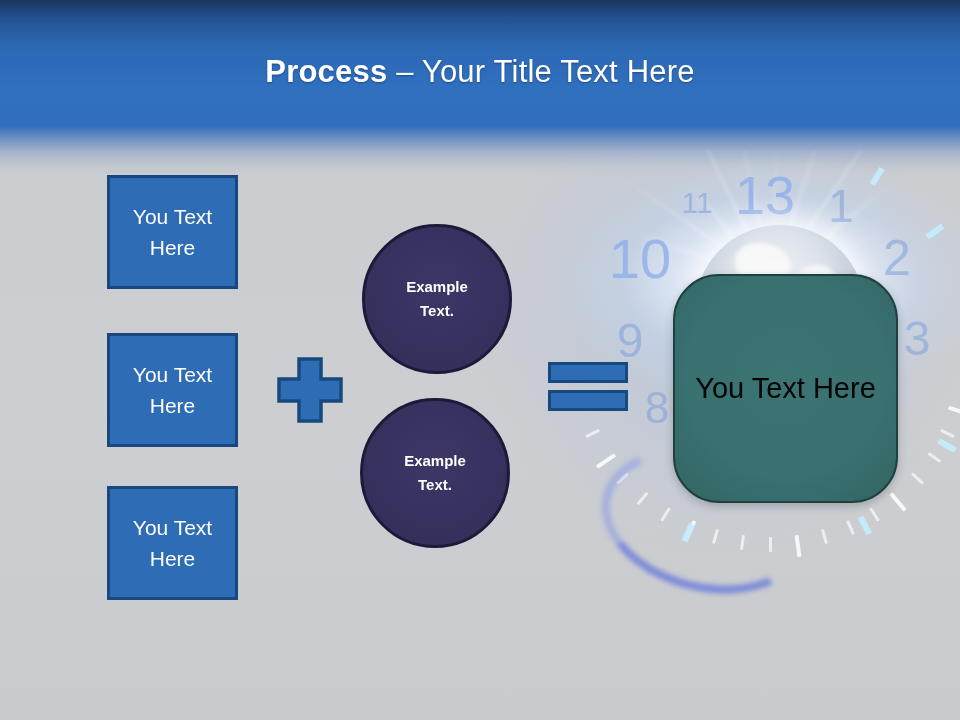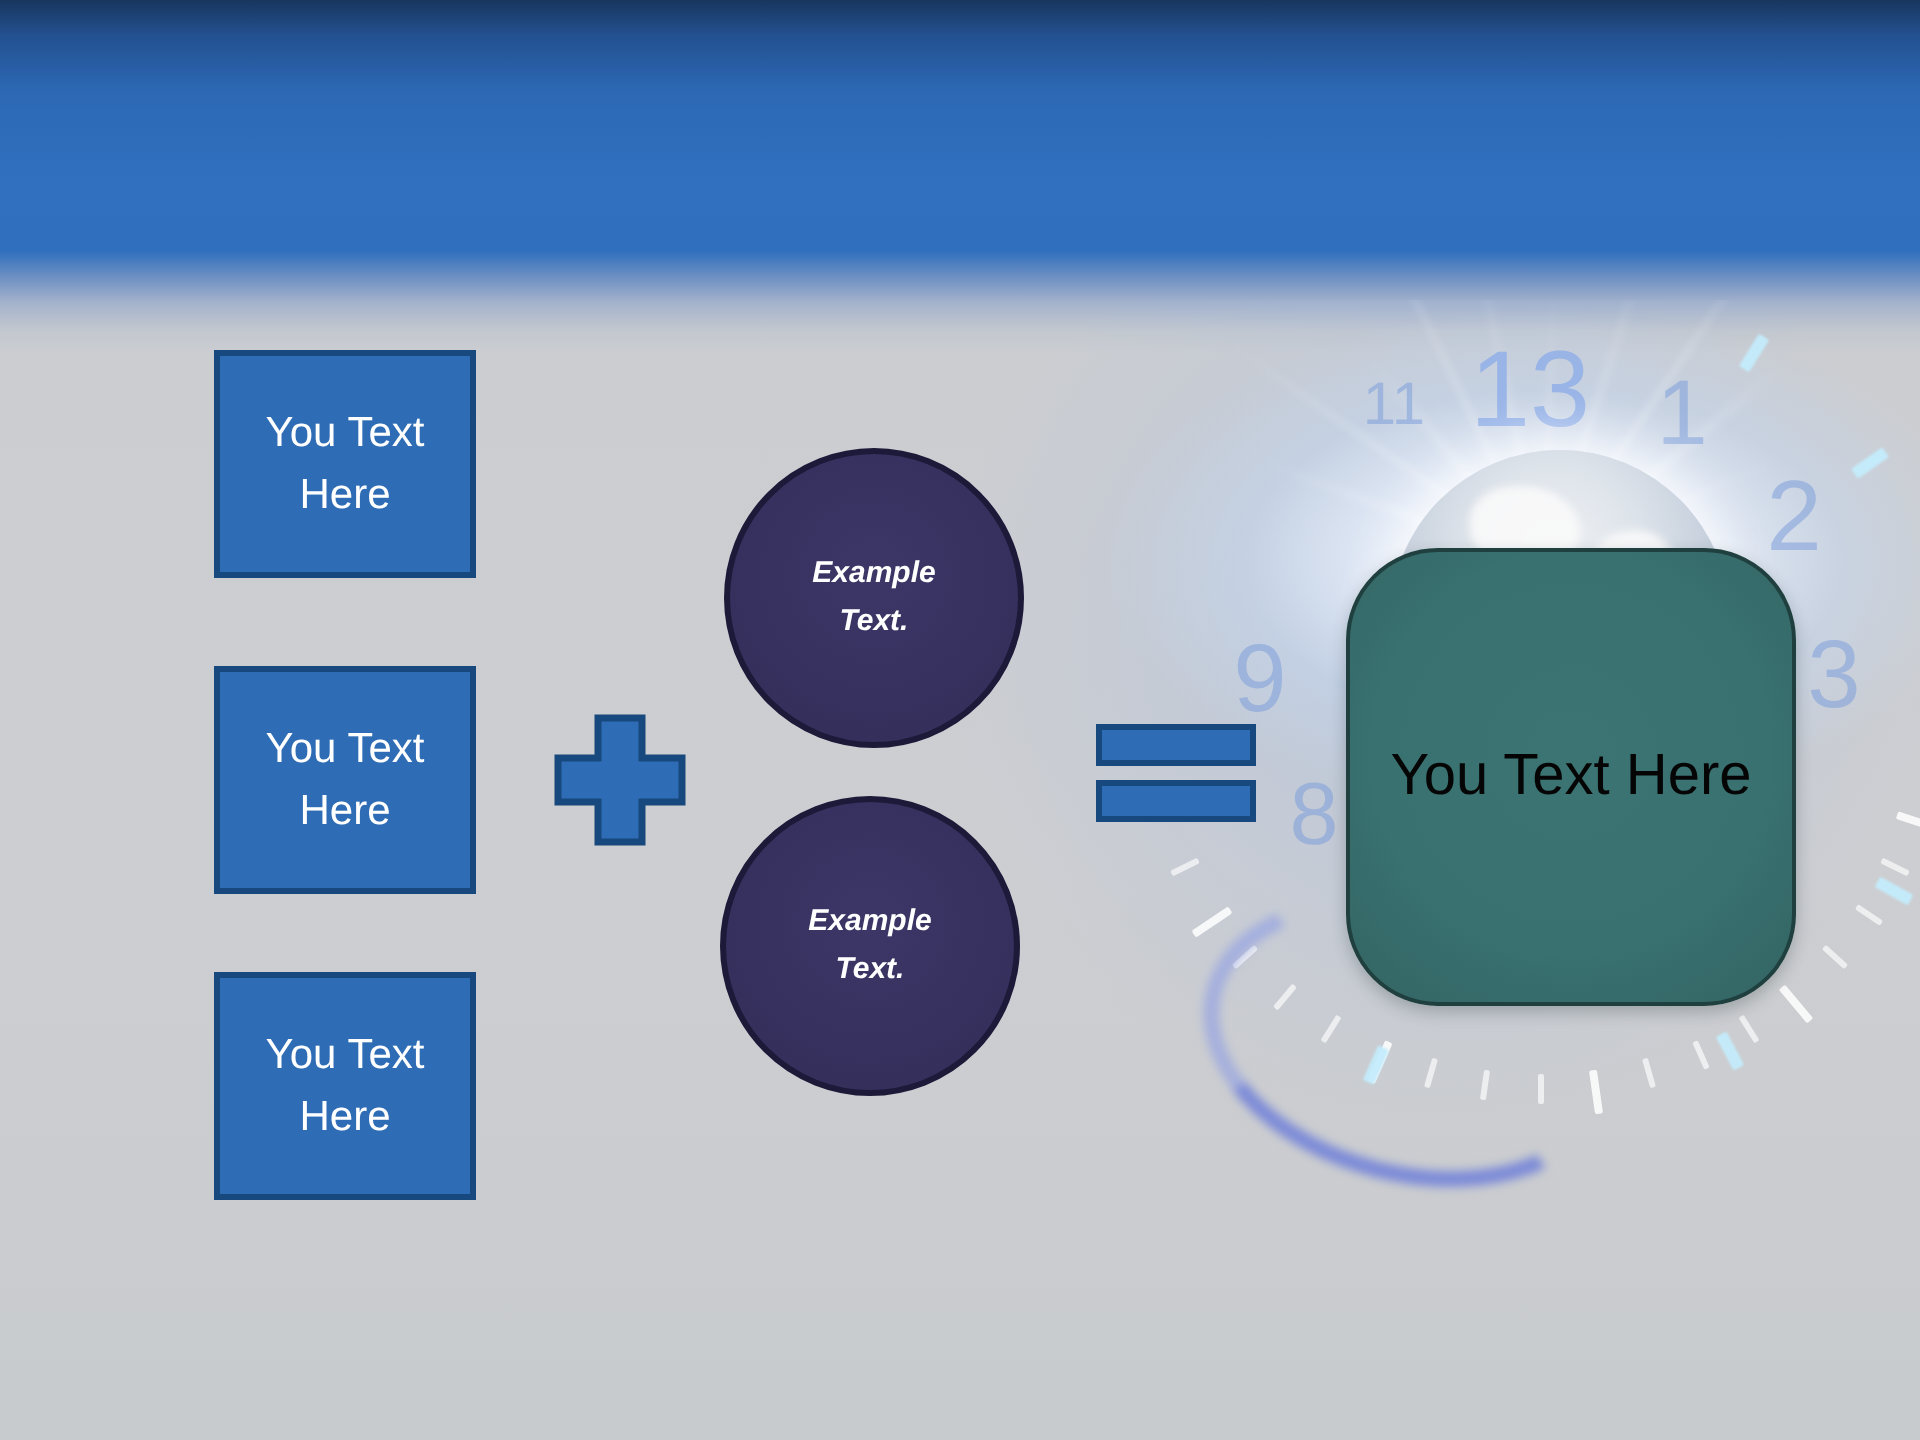--- a/index.html
+++ b/index.html
@@ -57,21 +57,21 @@
     display:flex;align-items:center;justify-content:center;text-align:center;
     color:#fff;font-size:21px;line-height:1.48;padding:4px 6px;
   }
   .ib-1{top:175px;} .ib-2{top:333px;} .ib-3{top:486px;}
   .plus-wrap{position:absolute;left:274px;top:354px;width:72px;height:72px;}
   .ex-circle{
     position:absolute;width:150px;height:150px;border-radius:50%;box-sizing:border-box;
     background:radial-gradient(circle at 50% 42%,#3d3768 0%,#37315f 55%,#322c58 100%);
     border:3px solid #1d1939;
     display:flex;align-items:center;justify-content:center;text-align:center;
-    color:#fff;font-size:15px;font-weight:bold;font-style:italic;line-height:1.6;
+    color:#fff;font-size:15px;font-weight:bold;line-height:1.6;
   }
   .ec-1{left:362px;top:224px;} .ec-2{left:360px;top:398px;}
   .ex-circle span{display:block;width:96px;}
   .equals-wrap{position:absolute;left:548px;top:362px;width:80px;height:49px;}
   .eq-bar{position:absolute;left:0;width:80px;height:21px;box-sizing:border-box;
     background:#2e6cb5;border:3px solid #17497e;}
   .eq-top{top:0;} .eq-bottom{top:28px;}
   .result-box{
     position:absolute;left:673px;top:274px;width:225px;height:229px;box-sizing:border-box;
     background:radial-gradient(circle at 50% 45%,#3b7472 0%,#387170 60%,#336463 100%);
@@ -97,20 +97,21 @@
         <div class="ray" style="left: 772px; top: 130px; width: 165px; height: 5px; opacity: 0.3; transform: rotate(-102deg);"></div>
         <div class="ray" style="left: 772px; top: 130px; width: 140px; height: 4px; opacity: 0.28; transform: rotate(-88deg);"></div>
         <div class="ray" style="left: 772px; top: 130px; width: 170px; height: 5px; opacity: 0.35; transform: rotate(-72deg);"></div>
         <div class="ray" style="left: 772px; top: 130px; width: 205px; height: 4px; opacity: 0.42; transform: rotate(-56deg);"></div>
         <div class="ray" style="left: 772px; top: 130px; width: 155px; height: 6px; opacity: 0.48; transform: rotate(-40deg);"></div>
         <div class="ray" style="left: 772px; top: 130px; width: 125px; height: 4px; opacity: 0.38; transform: rotate(-24deg);"></div>
       </div>
     <span class="clock-num cn-11">11</span>
     <span class="clock-num cn-12">13</span>
     <span class="clock-num cn-1">1</span>
+    <span class="clock-num cn-10">10</span>
     <span class="clock-num cn-2">2</span>
     <span class="clock-num cn-3">3</span>
     <span class="clock-num cn-9">9</span>
     <span class="clock-num cn-8">8</span>
     <div id="ticks">
         <div class="tick" style="left: 956.809px; top: 250.185px; width: 4px; height: 22px; background: rgba(255, 255, 255, 0.85); transform: rotate(108deg);"></div>
         <div class="tick" style="left: 946.461px; top: 275.797px; width: 3px; height: 15px; background: rgba(255, 255, 255, 0.65); transform: rotate(116deg);"></div>
         <div class="tick" style="left: 932.649px; top: 299.72px; width: 3px; height: 15px; background: rgba(255, 255, 255, 0.65); transform: rotate(124deg);"></div>
         <div class="tick" style="left: 915.643px; top: 321.488px; width: 3px; height: 15px; background: rgba(255, 255, 255, 0.65); transform: rotate(132deg);"></div>
         <div class="tick" style="left: 895.772px; top: 340.677px; width: 4px; height: 22px; background: rgba(255, 255, 255, 0.85); transform: rotate(140deg);"></div>
@@ -135,20 +136,24 @@
         <div class="tick" style="left: 684.839px; top: 372.536px; width: 6px; height: 19px; background: rgba(196, 236, 252, 0.95); transform: rotate(204deg); filter: blur(0.5px);"></div>
       </div>
     <div class="globe">
       <div class="continent c1"></div>
       <div class="continent c2"></div>
       <div class="continent c3"></div>
     </div>
     <div class="swoosh"></div>
   </div>
 
+  <div class="title">
+    <span class="emph">Process</span>
+    <span>– Your Title Text Here</span>
+  </div>
 
   <div class="input-box ib-1">
     <span>You Text Here</span>
   </div>
   <div class="input-box ib-2">
     <span>You Text Here</span>
   </div>
   <div class="input-box ib-3">
     <span>You Text Here</span>
   </div>

